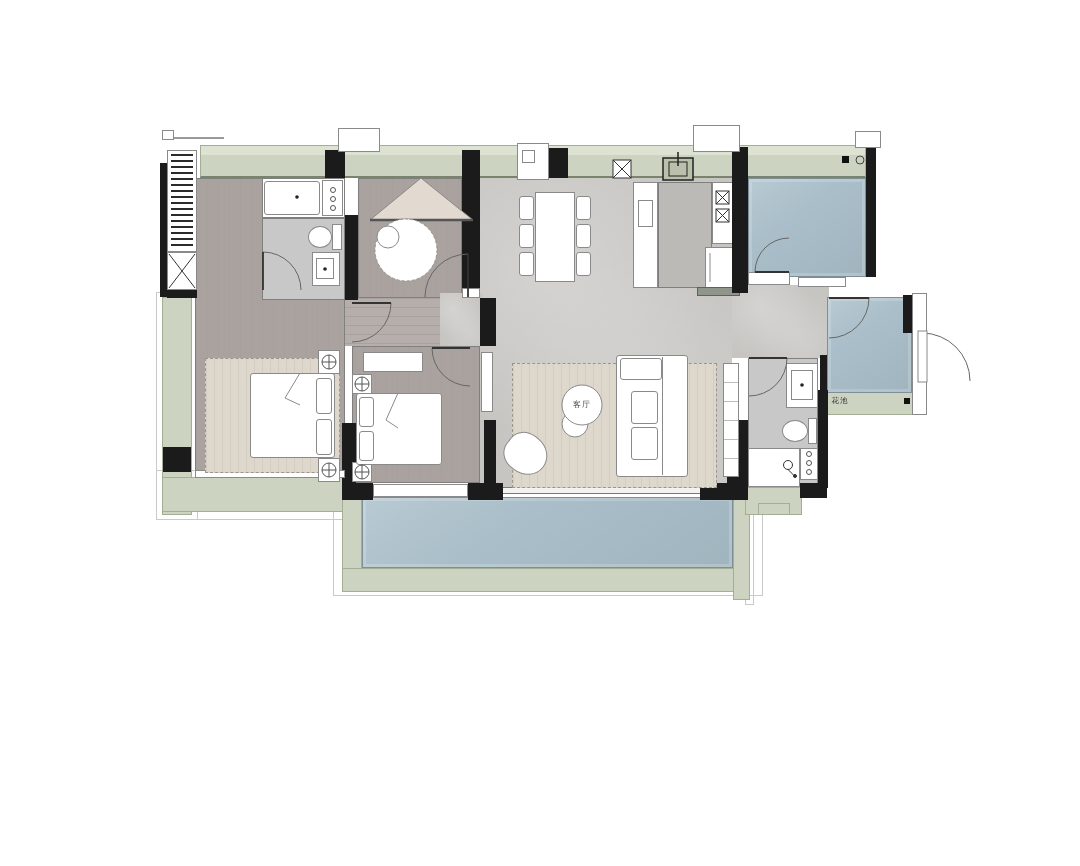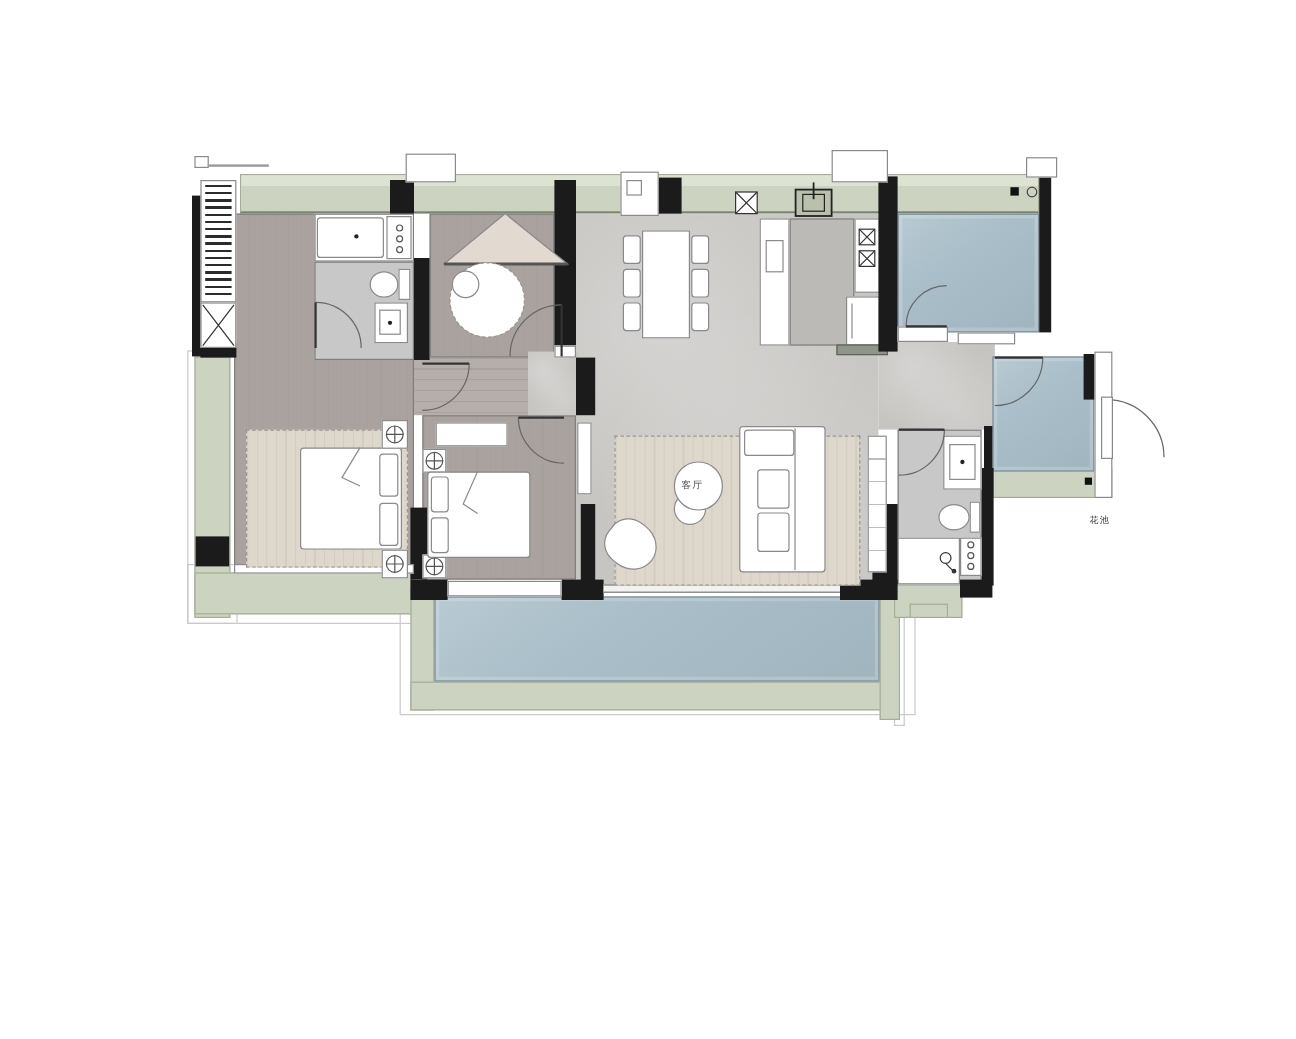--- a/index.html
+++ b/index.html
@@ -12,21 +12,21 @@
   .wood-v{background-image:repeating-linear-gradient(90deg,rgba(255,255,255,.10) 0 1px,transparent 1px 11px),repeating-linear-gradient(90deg,rgba(0,0,0,.08) 0 1px,transparent 1px 11px);background-color:var(--wood);}
   .wood-h{background-image:repeating-linear-gradient(180deg,rgba(0,0,0,.07) 0 1px,transparent 1px 9px);background-color:var(--wood2);}
   .marble{background:radial-gradient(circle at 30% 30%,rgba(255,255,255,.25),transparent 60%),radial-gradient(circle at 70% 75%,rgba(255,255,255,.18),transparent 55%),var(--marble);}
   .tile{background:linear-gradient(145deg,rgba(255,255,255,.18),transparent 40%,rgba(0,0,0,.05)),var(--tile);border:1px solid #7e8f9a;box-shadow:inset 0 0 0 3px rgba(255,255,255,.18);}
   .bathfloor{background:var(--bath);}
   .furn{background:var(--white);border:1px solid #8a8a8a;}
   .furn-r{border-radius:3px;}
   .rug{background-image:repeating-linear-gradient(90deg,rgba(0,0,0,.05) 0 1px,transparent 1px 8px);background-color:var(--rug);border:1px dashed #9a958e;}
   .sill{background:#fff;border:1px solid #8a8a8a;}
   .glass{background:#f2f2f0;border-top:1px solid #777;border-bottom:1px solid #777;}
-  .label{color:#4a4a4a;font-size:8px;line-height:10px;text-align:left;letter-spacing:1px;}
+  .label{color:#4a4a4a;font-size:8px;line-height:10px;text-align:center;letter-spacing:1px;}
   .louver-inner{background-image:repeating-linear-gradient(180deg,#2b2b2b 0 2px,transparent 2px 6px);}
   svg{position:absolute;left:0;top:0;}
   .darkstrip{background:#8f958a;border:1px solid #5d6356;}
 </style>
 </head>
 <body>
 
 <div id="canvas">
 
   <div class="abs outline" style="left:156px;top:292px;width:42px;height:228px;"></div>
@@ -249,15 +249,15 @@
     </g>
 
     <g>
       <rect x="918" y="331" width="9" height="51" fill="#ffffff" stroke="#888" stroke-width="1"></rect>
     </g>
 
     <line x1="710" y1="253" x2="710" y2="282" stroke="#8a8a8a" stroke-width="1"></line>
   </svg>
 
   <div class="abs label" style="left:568px;top:400px;width:28px;">客厅</div>
-  <div class="abs label" style="left:908px;top:396px;width:32px;font-size:7.5px;color:#333;margin-top:33px;">花池</div>
+  <div class="abs label" style="left:824px;top:396px;width:32px;font-size:7.5px;color:#333;">花池</div>
 
 </div>
 
 </body></html>

